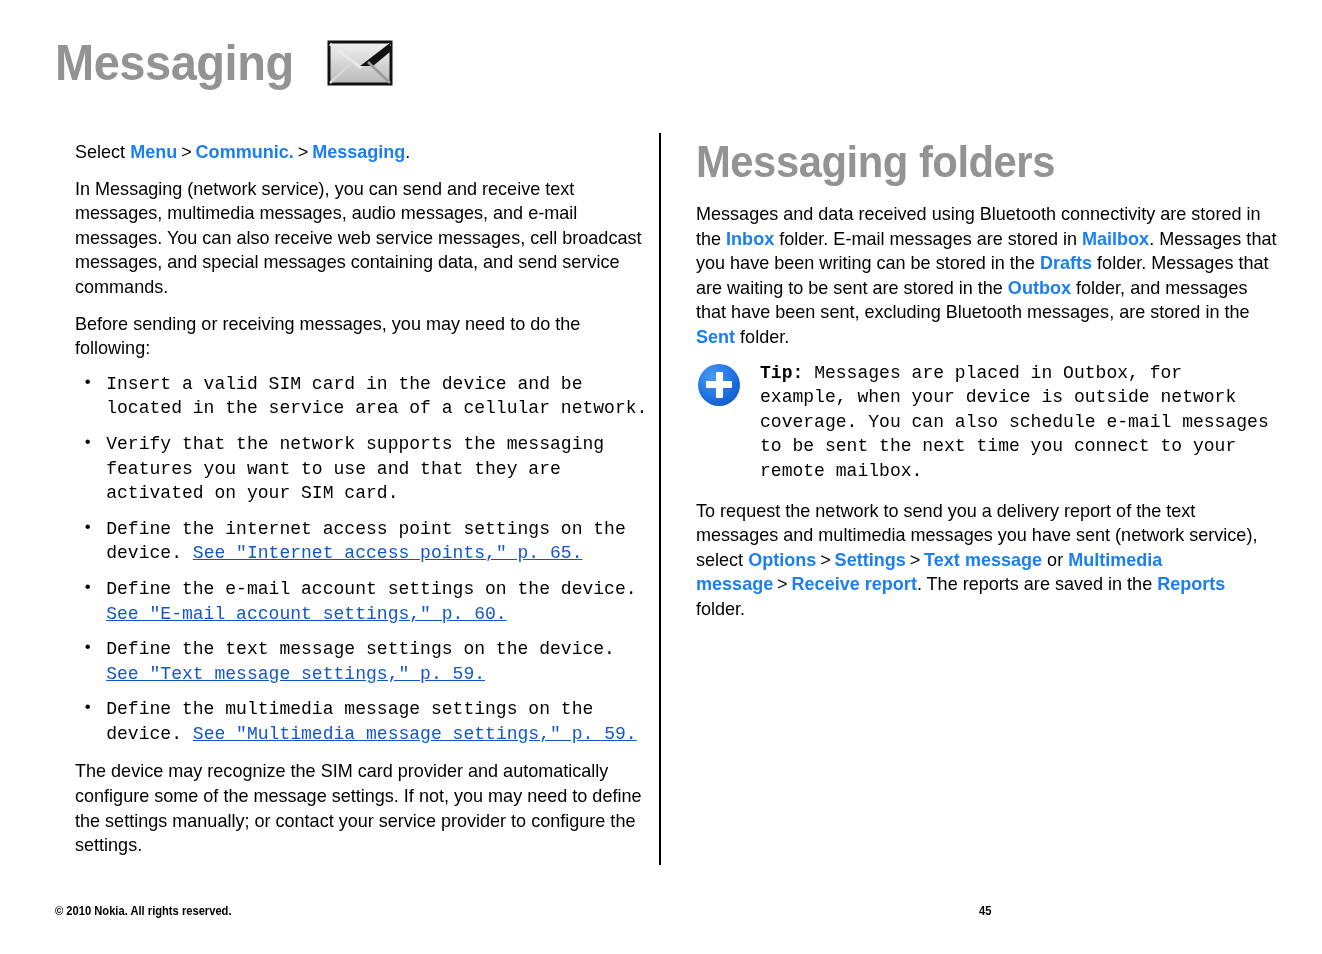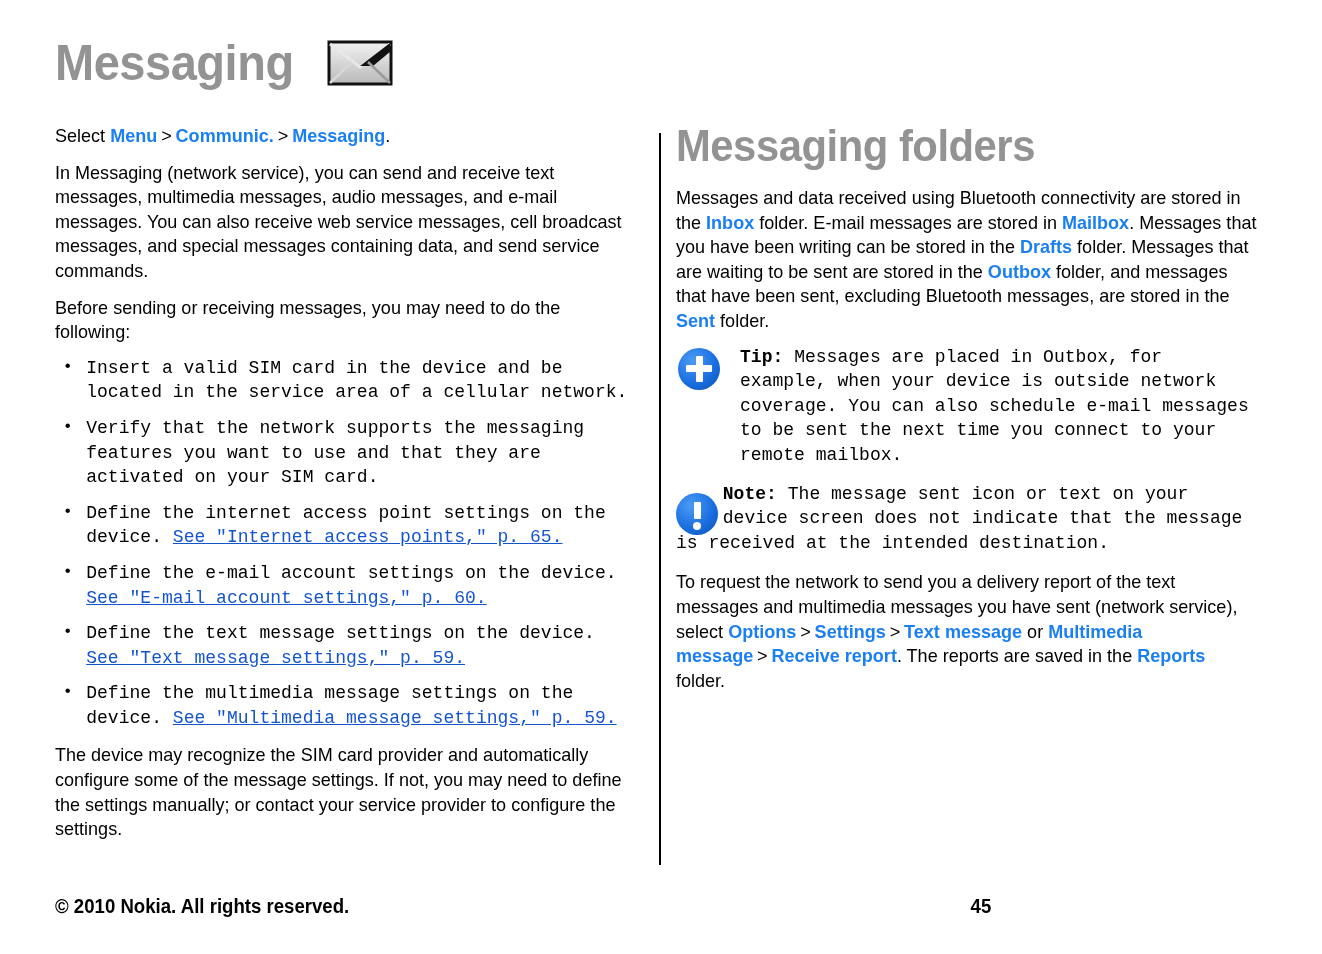--- a/index.html
+++ b/index.html
@@ -45,23 +45,24 @@
     width: 66px;
     height: 46px;
     position: relative;
     display: inline-block;
     margin-left: 4px;
   }
 
   
   .col {
     position: absolute;
-    top: 124px;
+    top: 140px;
     font-size: 18.5px;
     line-height: 1.35;
+    margin-left: 20px;
   }
   .col-left  { left: 55px;  width: 592px; }
   .col-right { left: 676px; width: 596px; }
 
   .divider {
     position: absolute;
     left: 659px;
     top: 133px;
     width: 2px;
     height: 732px;
@@ -187,21 +188,21 @@
 
   
   .footer {
     position: absolute;
     left: 55px;
     right: 55px;
     bottom: 36px;
     display: flex;
     justify-content: space-between;
     align-items: center;
-    font-size: 20px;
+    font-size: 12px;
     font-weight: bold;
   }
   .footer-left { transform: scaleX(0.93); transform-origin: left center; }
   .footer-right { transform: scaleX(0.93); transform-origin: right center; }
 </style>
 </head>
 <body>
 
 <div class="page">
 
@@ -253,27 +254,20 @@
     <p class="block"><span>Messages and data received using Bluetooth connectivity are stored in the </span><span class="ui-term">Inbox</span><span> folder. E-mail messages are stored in </span><span class="ui-term">Mailbox</span><span>. Messages that you have been writing can be stored in the </span><span class="ui-term">Drafts</span><span> folder. Messages that are waiting to be sent are stored in the </span><span class="ui-term">Outbox</span><span> folder, and messages that have been sent, excluding Bluetooth messages, are stored in the </span><span class="ui-term">Sent</span><span> folder.</span></p>
 
     <div class="callout callout-tip">
       <span class="icon-circle">
         <span class="plus-h"></span>
         <span class="plus-v"></span>
       </span>
       <div class="callout-body"><span class="callout-label">Tip:</span><span> Messages are placed in Outbox, for example, when your device is outside network coverage. You can also schedule e-mail messages to be sent the next time you connect to your remote mailbox.</span></div>
     </div>
 
-    <div class="callout callout-note">
-      <span class="icon-circle inline-note">
-        <span class="excl-bar"></span>
-        <span class="excl-dot"></span>
-      </span>
-      <div class="callout-body"><span class="callout-label">Note:</span><span>  The message sent icon or text on your device screen does not indicate that the message is received at the intended destination.</span></div>
-    </div>
 
     <p class="block"><span>To request the network to send you a delivery report of the text messages and multimedia messages you have sent (network service), select </span><span class="ui-term">Options</span><span class="sep">&gt;</span><span class="ui-term">Settings</span><span class="sep">&gt;</span><span class="ui-term">Text message</span><span> or </span><span class="ui-term">Multimedia message</span><span class="sep">&gt;</span><span class="ui-term">Receive report</span><span>. The reports are saved in the </span><span class="ui-term">Reports</span><span> folder.</span></p>
   </div>
 
   <div class="footer">
     <span class="footer-left">© 2010 Nokia. All rights reserved.</span>
     <span class="footer-right">45</span>
   </div>
 
 </div>

